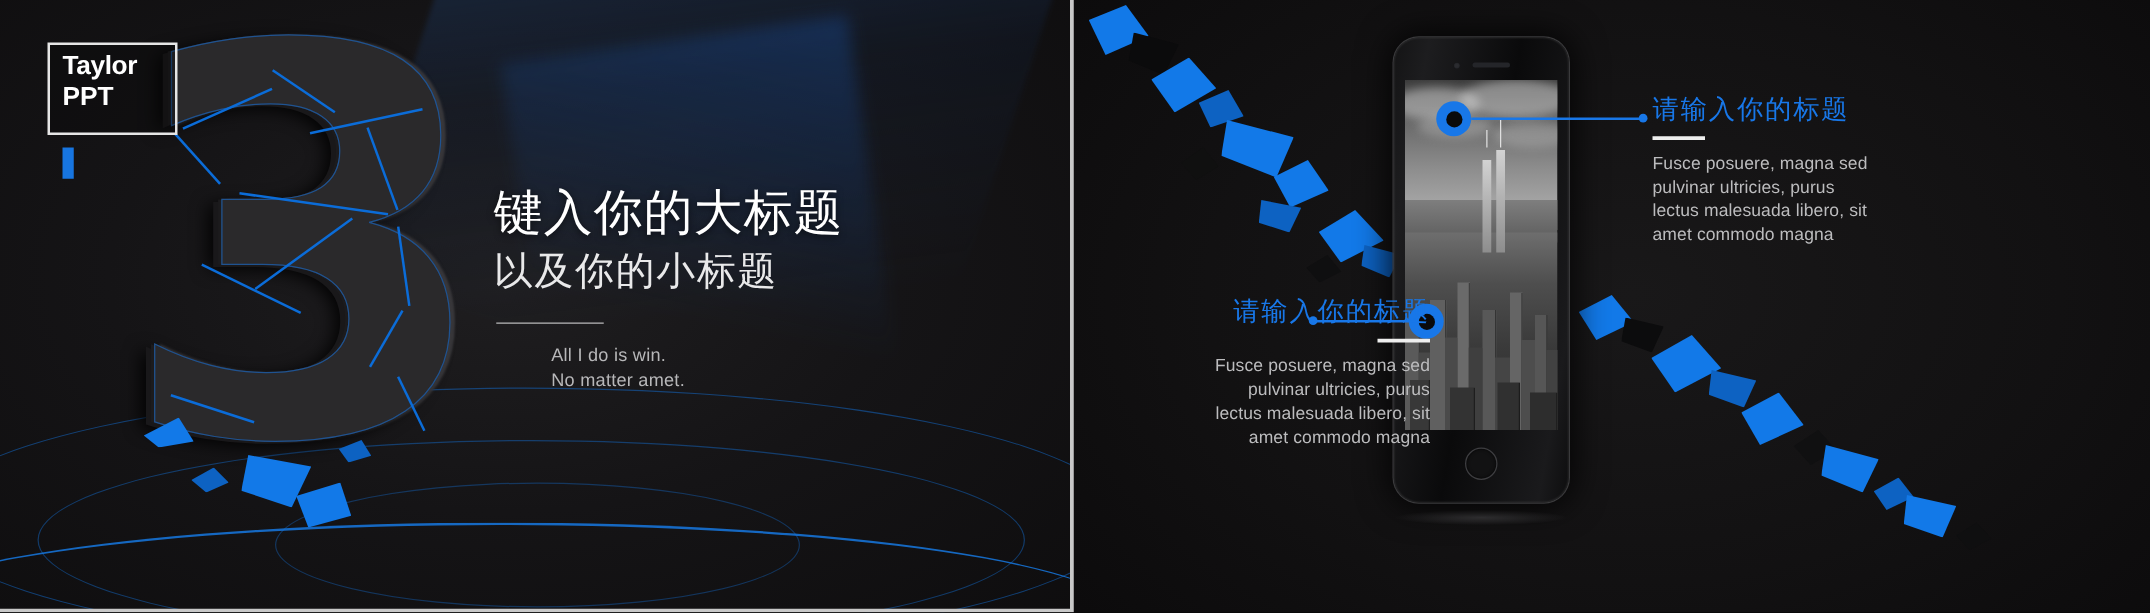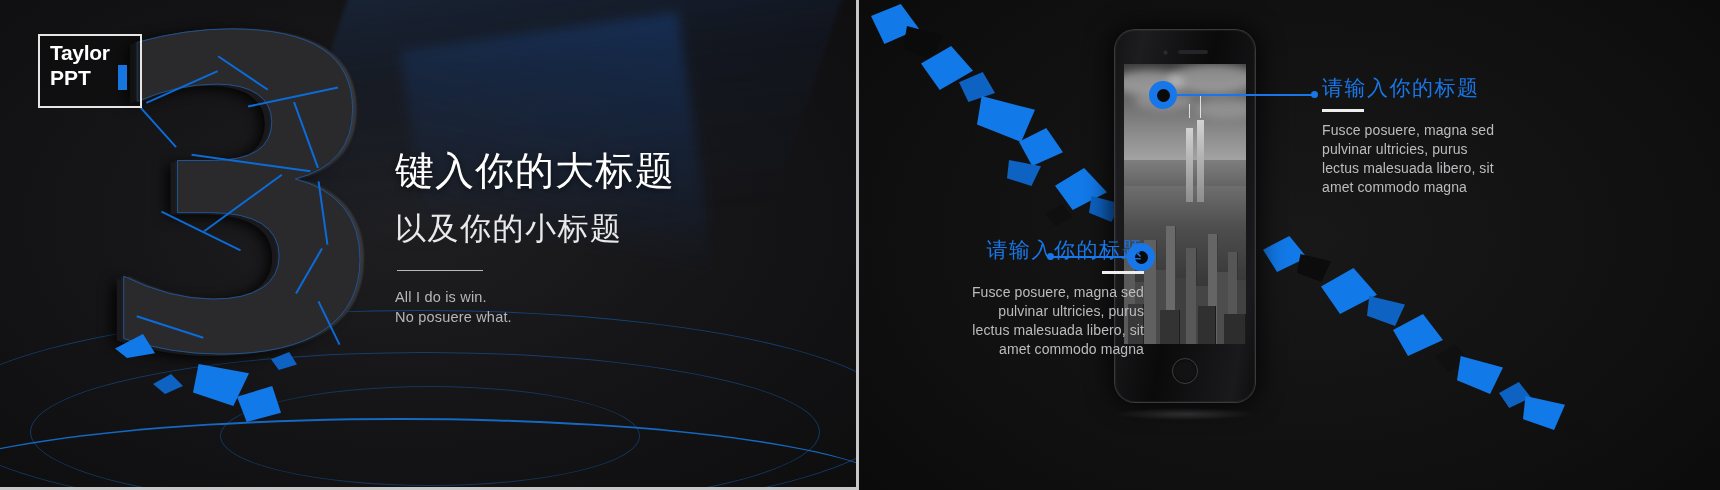--- a/index.html
+++ b/index.html
@@ -102,47 +102,48 @@
     position:absolute; left:38px; top:34px;
     width:104px; height:74px;
     border:2px solid #e6e6e6;
     padding:4px 0 0 10px;
     background:rgba(8,8,9,.35);
   }
   .logo-l1 {
     color:#fff; font-weight:bold; font-size:21px; line-height:25px;
     letter-spacing:-.3px;
   }
-  .logo-l2row { display:flex; align-items:flex-start; gap:27px; }
+  .logo-l2row { display:flex; align-items:flex-start; gap:27px;flex-direction:column; }
   .logo-l2 { color:#fff; font-weight:bold; font-size:21px; line-height:26px; }
   .logo-bar { width:9px; height:25px; background:#1775e0; }
 
   
   .headline {
     position:absolute; left:395px; top:148px; width:420px;
   }
   .title-main {
     color:#ffffff; font-weight:normal;
     font-size:39px; line-height:46px;
     letter-spacing:1px;
     text-shadow:0 2px 6px rgba(0,0,0,.6);
   }
   .title-sub {
     color:#e9e9ea; font-weight:300;
     font-size:31px; line-height:42px;
     letter-spacing:1.5px;
-    margin-top:14px;
+    margin-top:2px;
   }
   .title-rule {
     width:86px; height:1px; background:#b9b9bb;
     margin:20px 0 16px 2px;
   }
   .tagline {
     color:#b7b7b9; font-size:14.5px; line-height:20px;
     letter-spacing:.2px;
+    margin-left:46px;
   }
 
   
   .right-panel {
     position:absolute; top:0; left:859px; width:861px; height:490px;
     background:radial-gradient(ellipse 620px 420px at 52% 48%, #191819 0%, #121112 55%, #0b0a0b 100%);
     overflow:hidden;
   }
 
   
@@ -289,21 +290,21 @@
         <div class="logo-l2">PPT</div>
         <div class="logo-bar"></div>
       </div>
     </div>
 
     <div class="headline">
       <div class="title-main">键入你的大标题</div>
       <div class="title-sub">以及你的小标题</div>
       <div class="title-rule"></div>
       <div class="tagline">All I do is win.</div>
-      <div class="tagline">No posuere what.</div>
+      <div class="tagline">No matter amet.</div>
     </div>
   </div>
 
   <div class="right-panel">
 
     <div class="debris">
       <div class="poly" style="left:12px;  top:4px;   width:48px; height:40px; background:#1279e8; clip-path:polygon(0 30%,62% 0,100% 62%,28% 100%);"></div>
       <div class="poly" style="left:44px;  top:26px;  width:40px; height:34px; background:#0b0b0c; clip-path:polygon(10% 0,100% 28%,70% 100%,0 66%);"></div>
       <div class="poly" style="left:62px;  top:46px;  width:52px; height:44px; background:#1279e8; clip-path:polygon(0 40%,58% 0,100% 56%,36% 100%);"></div>
       <div class="poly" style="left:100px; top:72px;  width:36px; height:30px; background:#0d62c2; clip-path:polygon(0 34%,66% 0,100% 70%,26% 100%);"></div>

